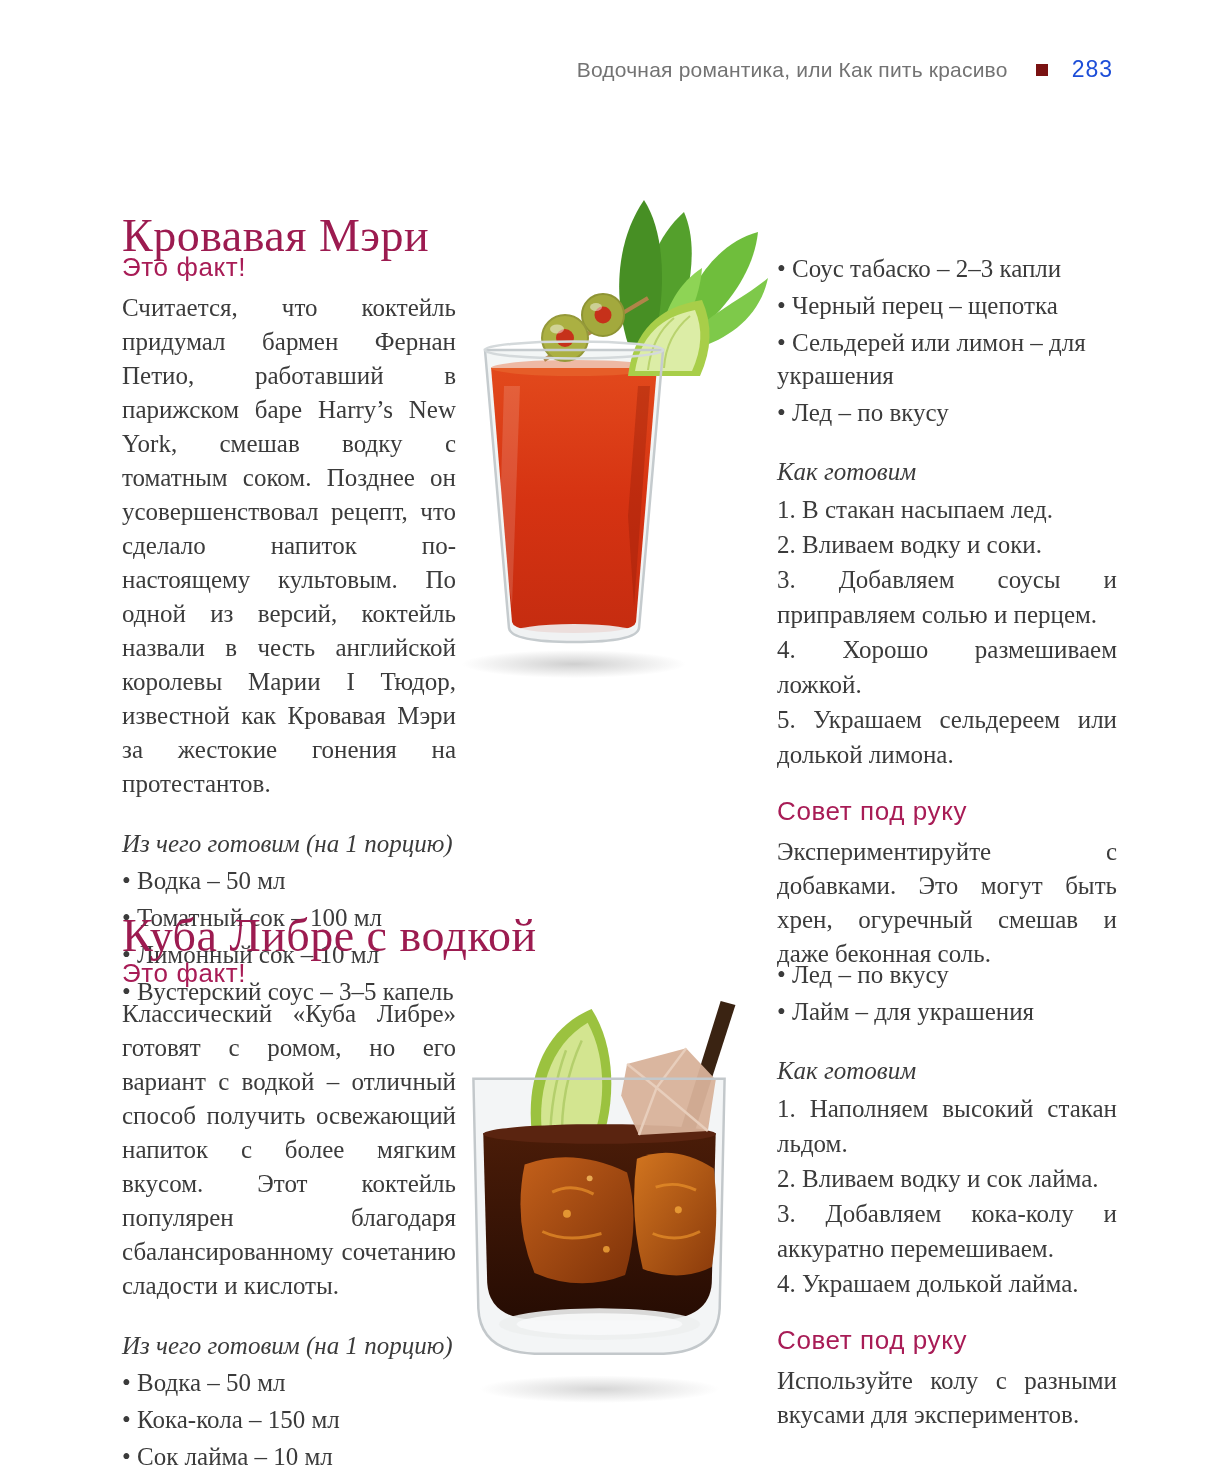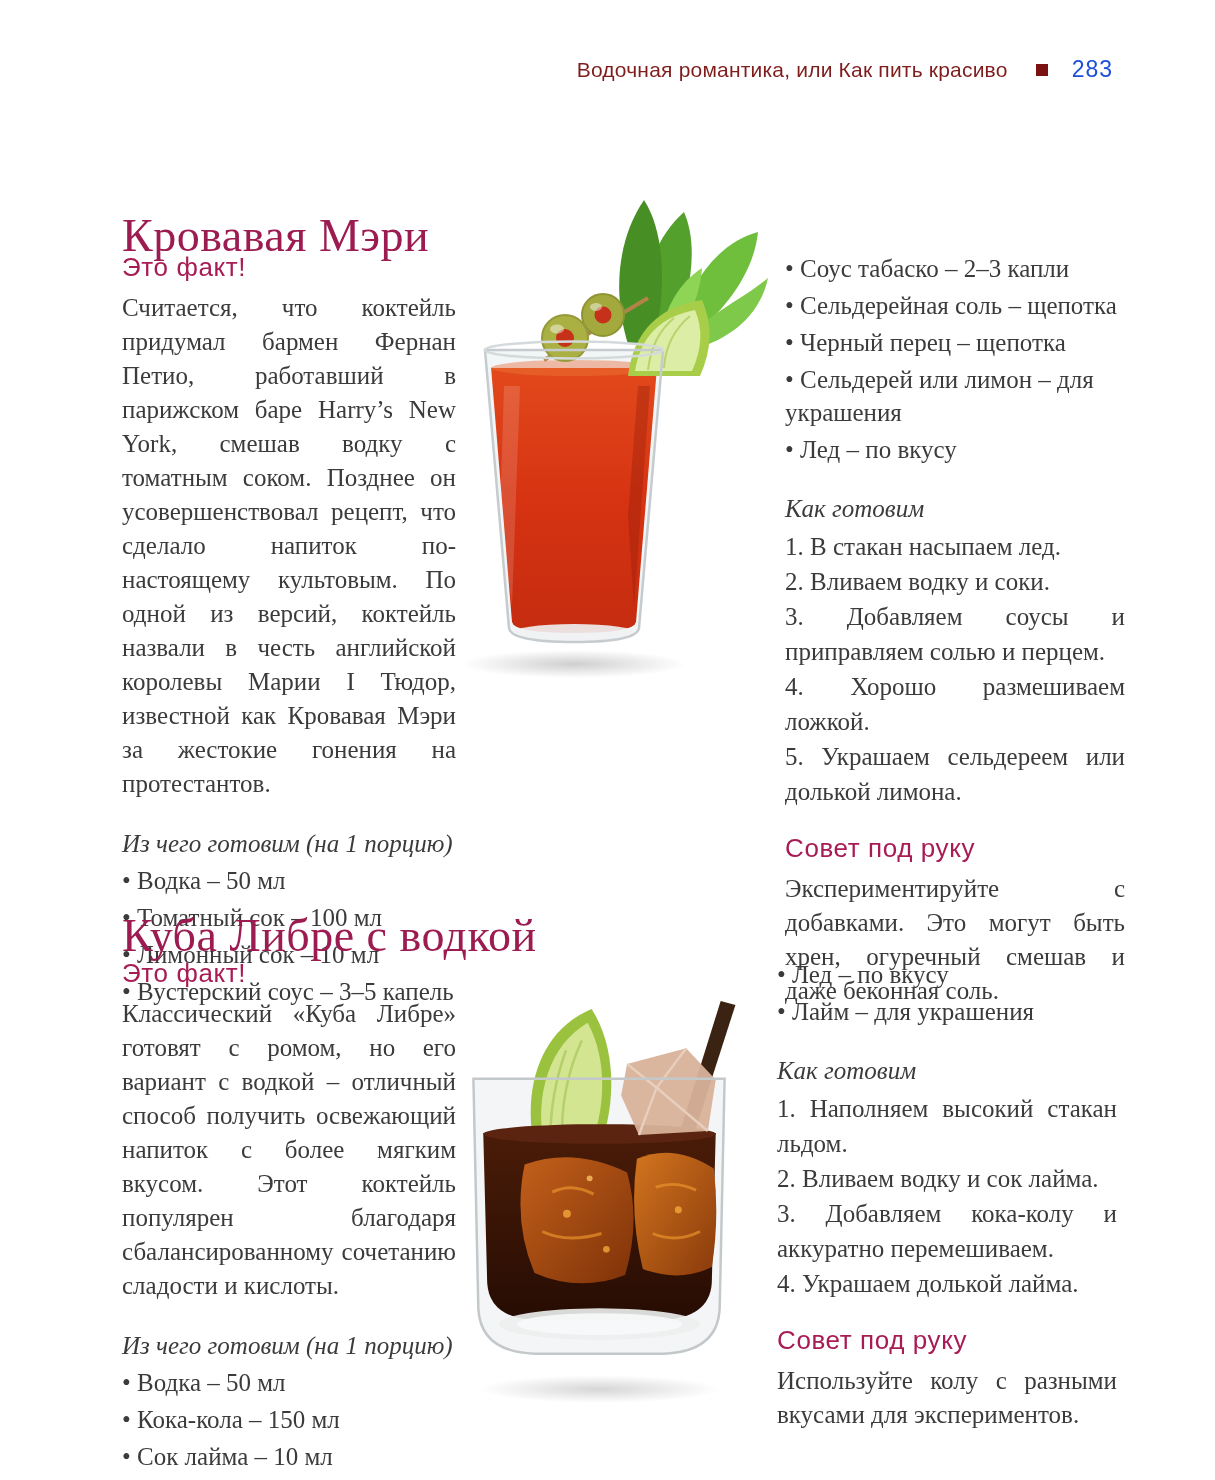--- a/index.html
+++ b/index.html
@@ -2,34 +2,34 @@
 <html lang="ru"><head>
 <meta charset="utf-8">
 <style>
   html,body{margin:0;padding:0;}
   body{
     width:1215px;height:1480px;position:relative;background:#ffffff;
     font-family:"Liberation Serif", serif;color:#3b3b3b;overflow:hidden;
   }
   
   .runhead{position:absolute;top:56px;right:102px;display:flex;align-items:center;}
-  .runhead-title{font-family:"Liberation Sans",sans-serif;font-size:21px;color:#7f1d1d;letter-spacing:.2px;}
+  .runhead-title{font-family:"Liberation Sans",sans-serif;font-size:21px;color:#737373;letter-spacing:.2px;}
   .runhead-sq{width:12px;height:12px;background:#7a1212;margin:0 24px 0 28px;}
   .runhead-num{font-family:"Liberation Sans",sans-serif;font-size:23px;color:#1d4ed8;letter-spacing:1px;}
 
   .section-title{
     position:absolute;left:122px;font-size:46px;line-height:50px;color:#9c1b50;
     font-family:Liberation Serif, serif;font-weight:400;letter-spacing:.5px;white-space:nowrap;
   }
   #title-1{top:180px;}
   #title-2{top:880px;}
 
   .col{position:absolute;width:334px;font-size:25px;line-height:34px;text-align:justify;}
   #leftcol-1{left:122px;top:252px;}
-  #rightcol-1{left:777px;top:252px;width:340px;margin-left:8px;}
+  #rightcol-1{left:777px;top:252px;width:340px;}
   #leftcol-2{left:122px;top:958px;}
   #rightcol-2{left:777px;top:958px;width:340px;}
 
   .h-accent{
     font-family:"Liberation Sans",sans-serif;color:#a81c56;font-size:26px;line-height:30px;
     margin:0 0 9px 0;text-align:left;letter-spacing:.6px;font-weight:400;
   }
   .h-accent.tip{margin-top:24px;}
   .body-par{margin:0;}
   .ital-head{font-style:italic;margin:26px 0 3px 0;text-align:left;}
@@ -125,21 +125,20 @@
       <ellipse cx="122" cy="447" rx="63" ry="9" fill="#f0f2f3" opacity="0.9"></ellipse>
       <path d="M33,164 L211,164 L187,442 Q185,456 122,456 Q59,456 57,442 Z" fill="none" stroke="#c5cbce" stroke-width="2.5"></path>
       <ellipse cx="122" cy="164" rx="89" ry="8.5" fill="none" stroke="#d4d9db" stroke-width="2.5"></ellipse>
     </g>
   </svg>
 </div>
 
 <div class="col" id="rightcol-1">
   <ul class="bullets">
     <li>Соус табаско – 2–3 капли</li>
-    <li>Сельдерейная соль – щепотка</li>
     <li>Черный перец – щепотка</li>
     <li>Сельдерей или лимон – для украшения</li>
     <li>Лед – по вкусу</li>
   </ul>
   <div class="ital-head">Как готовим</div>
   <ol class="steps">
     <li>1. В стакан насыпаем лед.</li>
     <li>2. Вливаем водку и соки.</li>
     <li>3. Добавляем соусы и приправляем солью и перцем.</li>
     <li>4. Хорошо размешиваем ложкой.</li>

